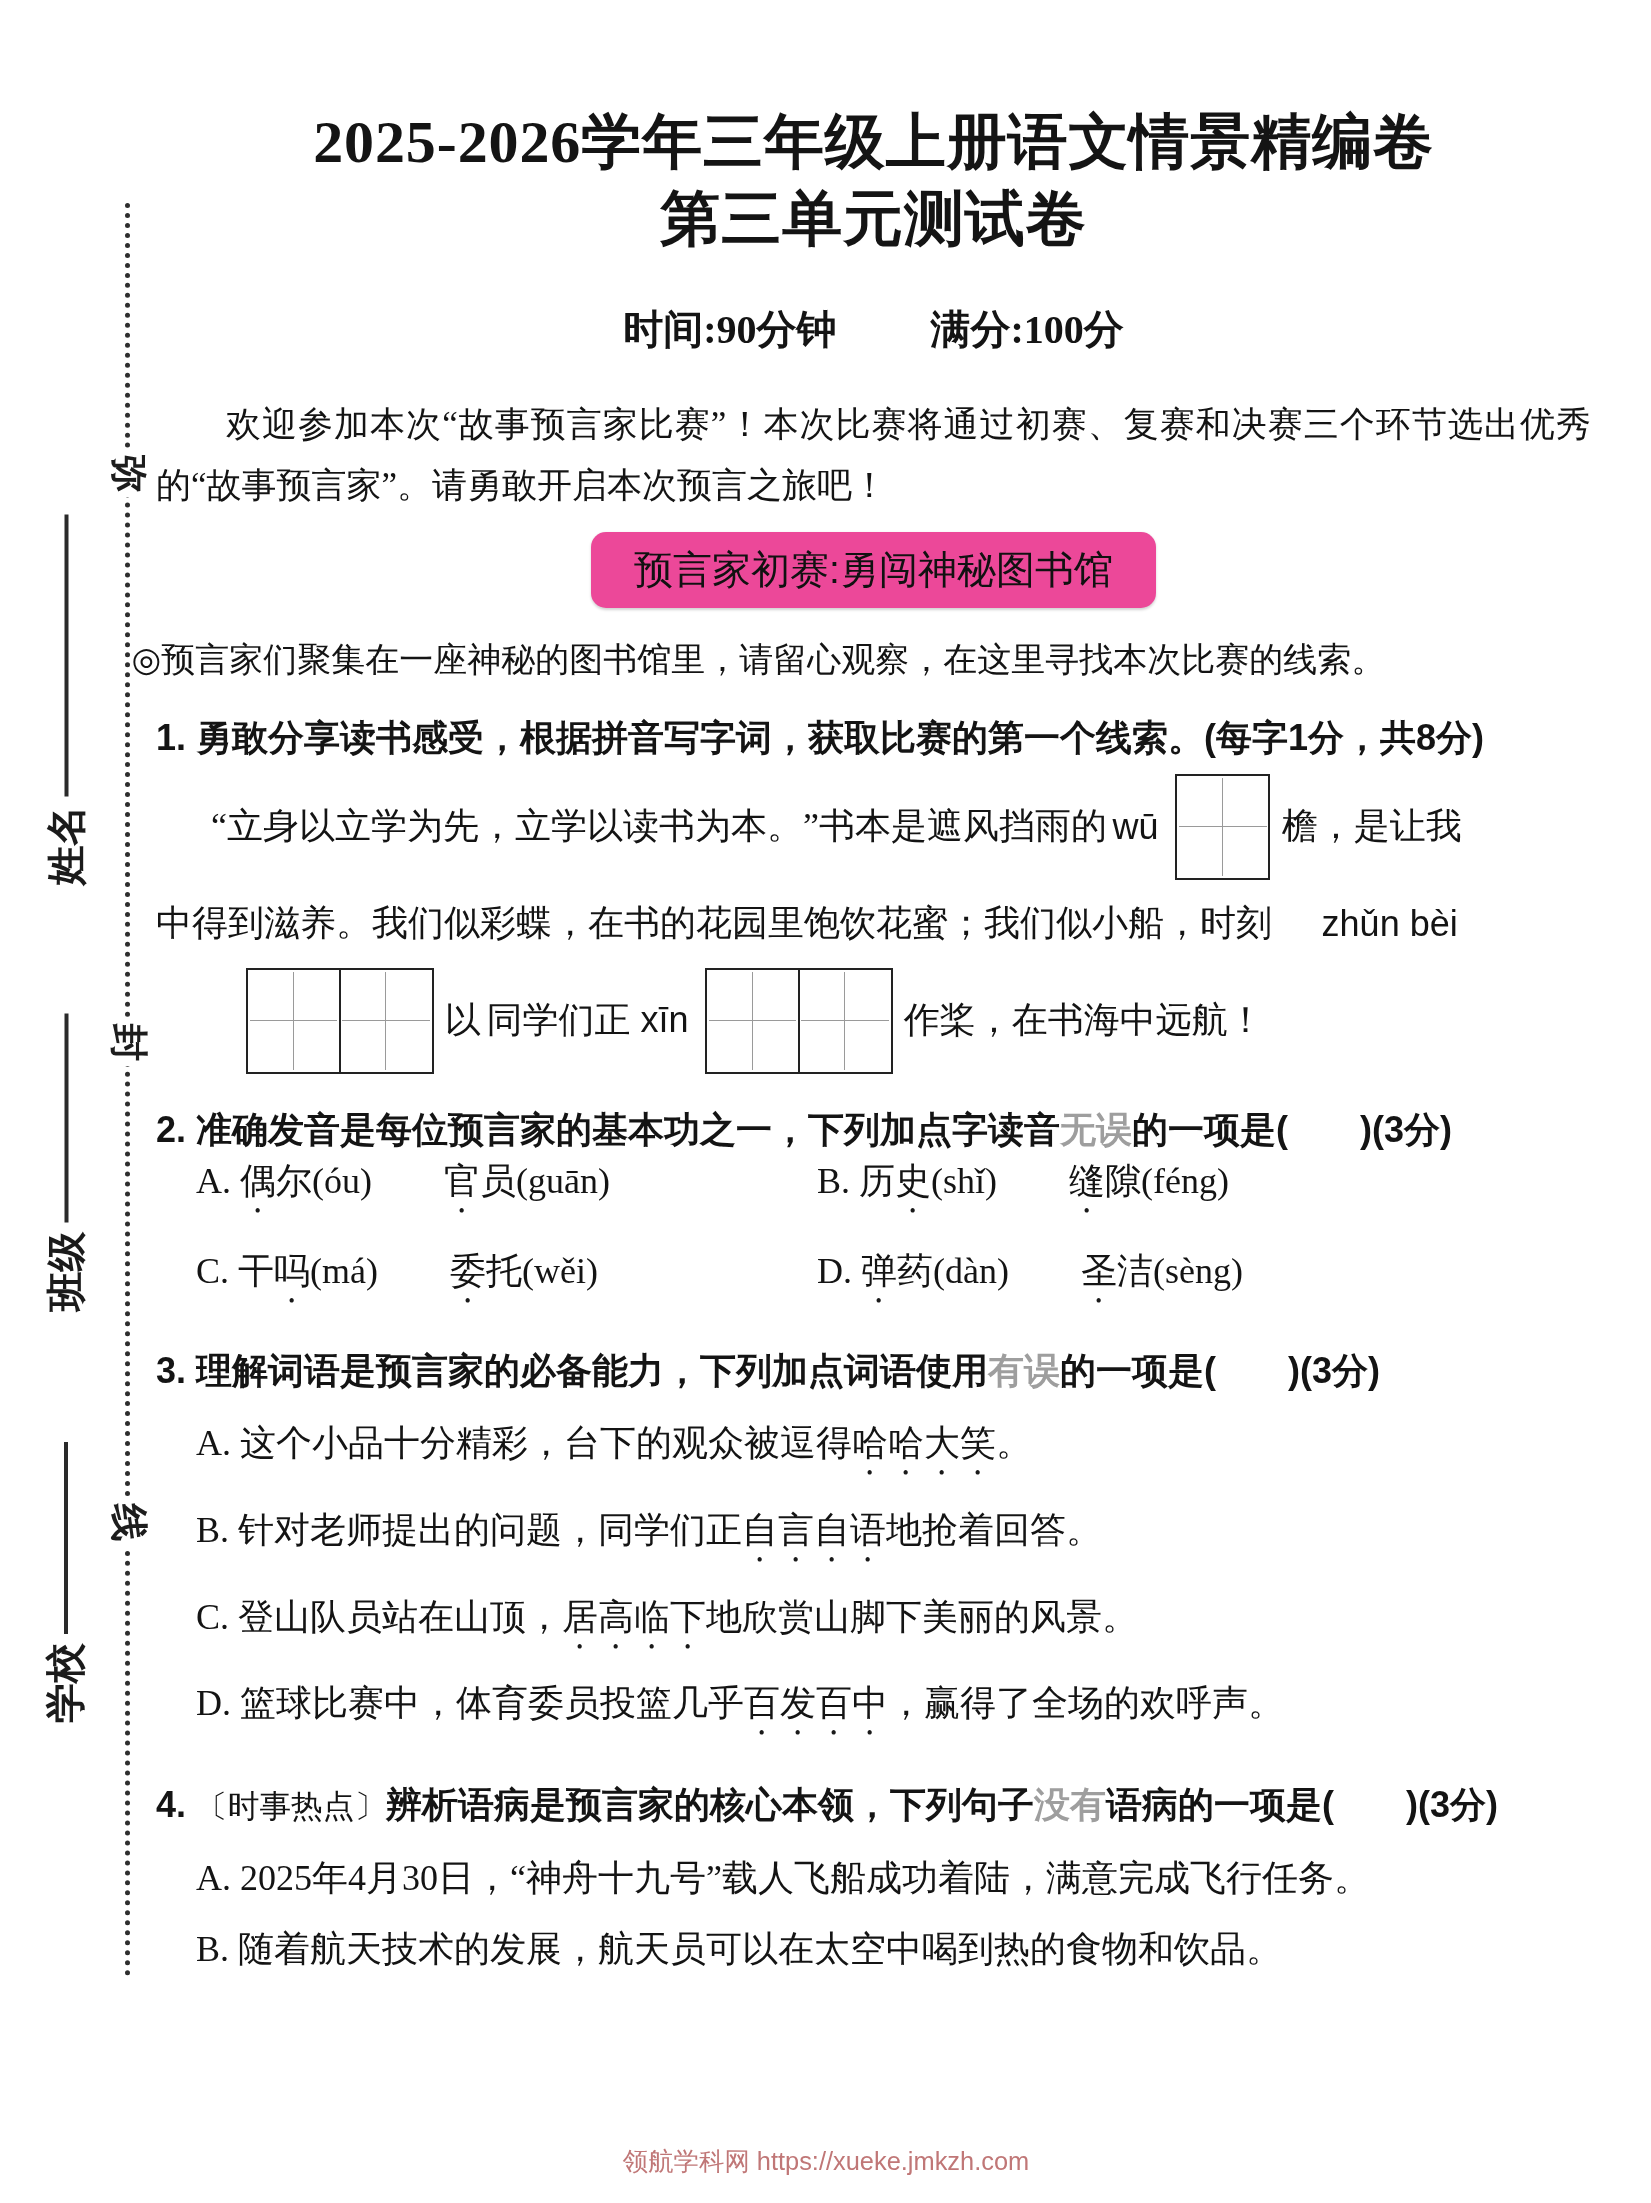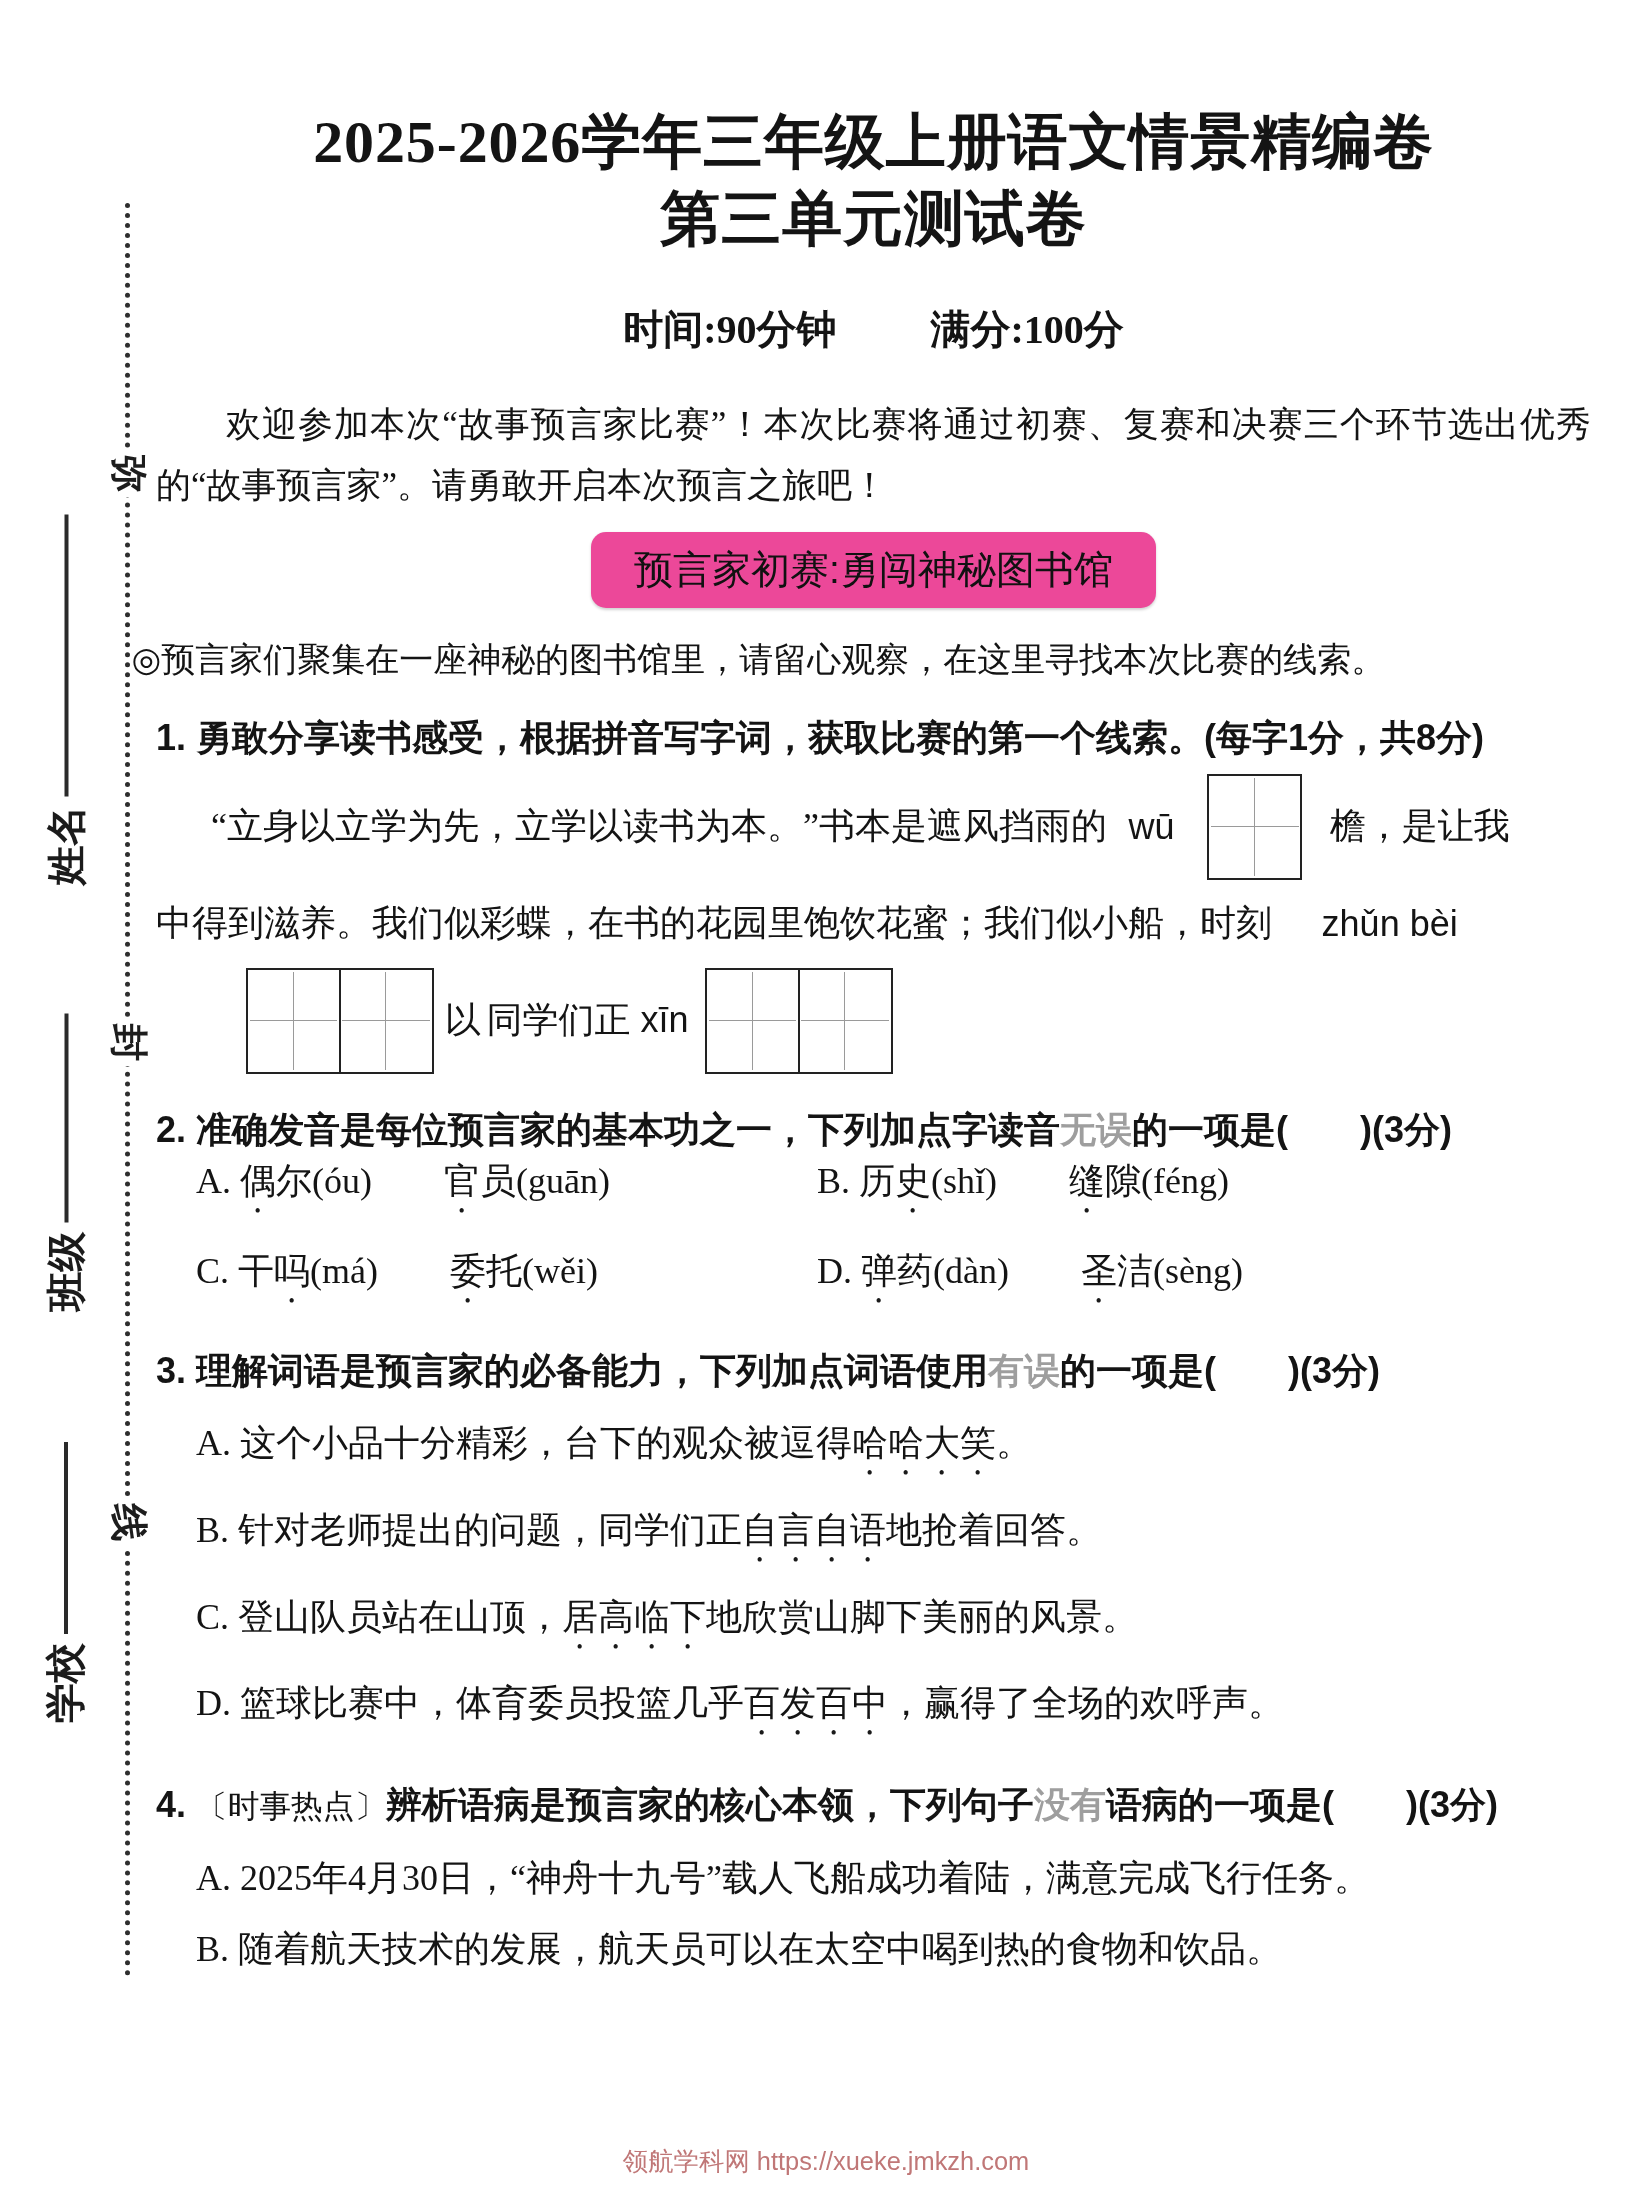--- a/index.html
+++ b/index.html
@@ -56,21 +56,21 @@
   .gray{color:#9e9e9e;}
   .tag{font-family:"Liberation Serif","DejaVu Serif",serif;font-weight:500;font-size:0.88em;}
   .py{font-family:"Liberation Sans","DejaVu Sans",sans-serif;padding:0 5.6px;}
   
   .passage{margin-top:7.5px;}
   .p-line{
     display:flex;align-items:center;white-space:nowrap;
     font-size:36px;min-height:111px;
   }
   .p-line.noboxes{min-height:83px;gap:44px;}
-  .p-line.indent{padding-left:55px;gap:16px;}
+  .p-line.indent{padding-left:55px;}
   .p-line.indent2{padding-left:79px;}
   .boxgroup{display:inline-flex;margin:0 11.3px;}
   .boxcell{
     width:95px;height:106px;border:2.8px solid #222;box-sizing:border-box;
     position:relative;background:#fff;
   }
   .boxcell + .boxcell{margin-left:-2.8px;}
   .boxcell::before{
     content:"";position:absolute;left:1.9px;right:1.9px;top:50%;margin-top:-0.9px;
     border-top:1.9px solid #9a9a9a;
@@ -159,20 +159,21 @@
         <span class="boxgroup">
           <span class="boxcell"></span>
           <span class="boxcell"></span>
         </span>
         <span>以</span>
         <span class="py">同学们正 xīn</span>
         <span class="boxgroup">
           <span class="boxcell"></span>
           <span class="boxcell"></span>
         </span>
+        <span>作桨，在书海中远航！</span>
       </div>
   </div>
 
   <div class="q-header"><span>2. 准确发音是每位预言家的基本功之一，下列加点字读音</span><span class="gray">无误</span><span>的一项是(　　)(3分)</span></div>
   <div class="opt-grid">
     <div class="opt"><span>A. </span><span class="em-dot">偶</span><span>尔(óu)　　</span><span class="em-dot">官</span><span>员(guān)</span></div>
     <div class="opt"><span>B. 历</span><span class="em-dot">史</span><span>(shǐ)　　</span><span class="em-dot">缝</span><span>隙(féng)</span></div>
     <div class="opt"><span>C. 干</span><span class="em-dot">吗</span><span>(má)　　</span><span class="em-dot">委</span><span>托(wěi)</span></div>
     <div class="opt"><span>D. </span><span class="em-dot">弹</span><span>药(dàn)　　</span><span class="em-dot">圣</span><span>洁(sèng)</span></div>
   </div>

